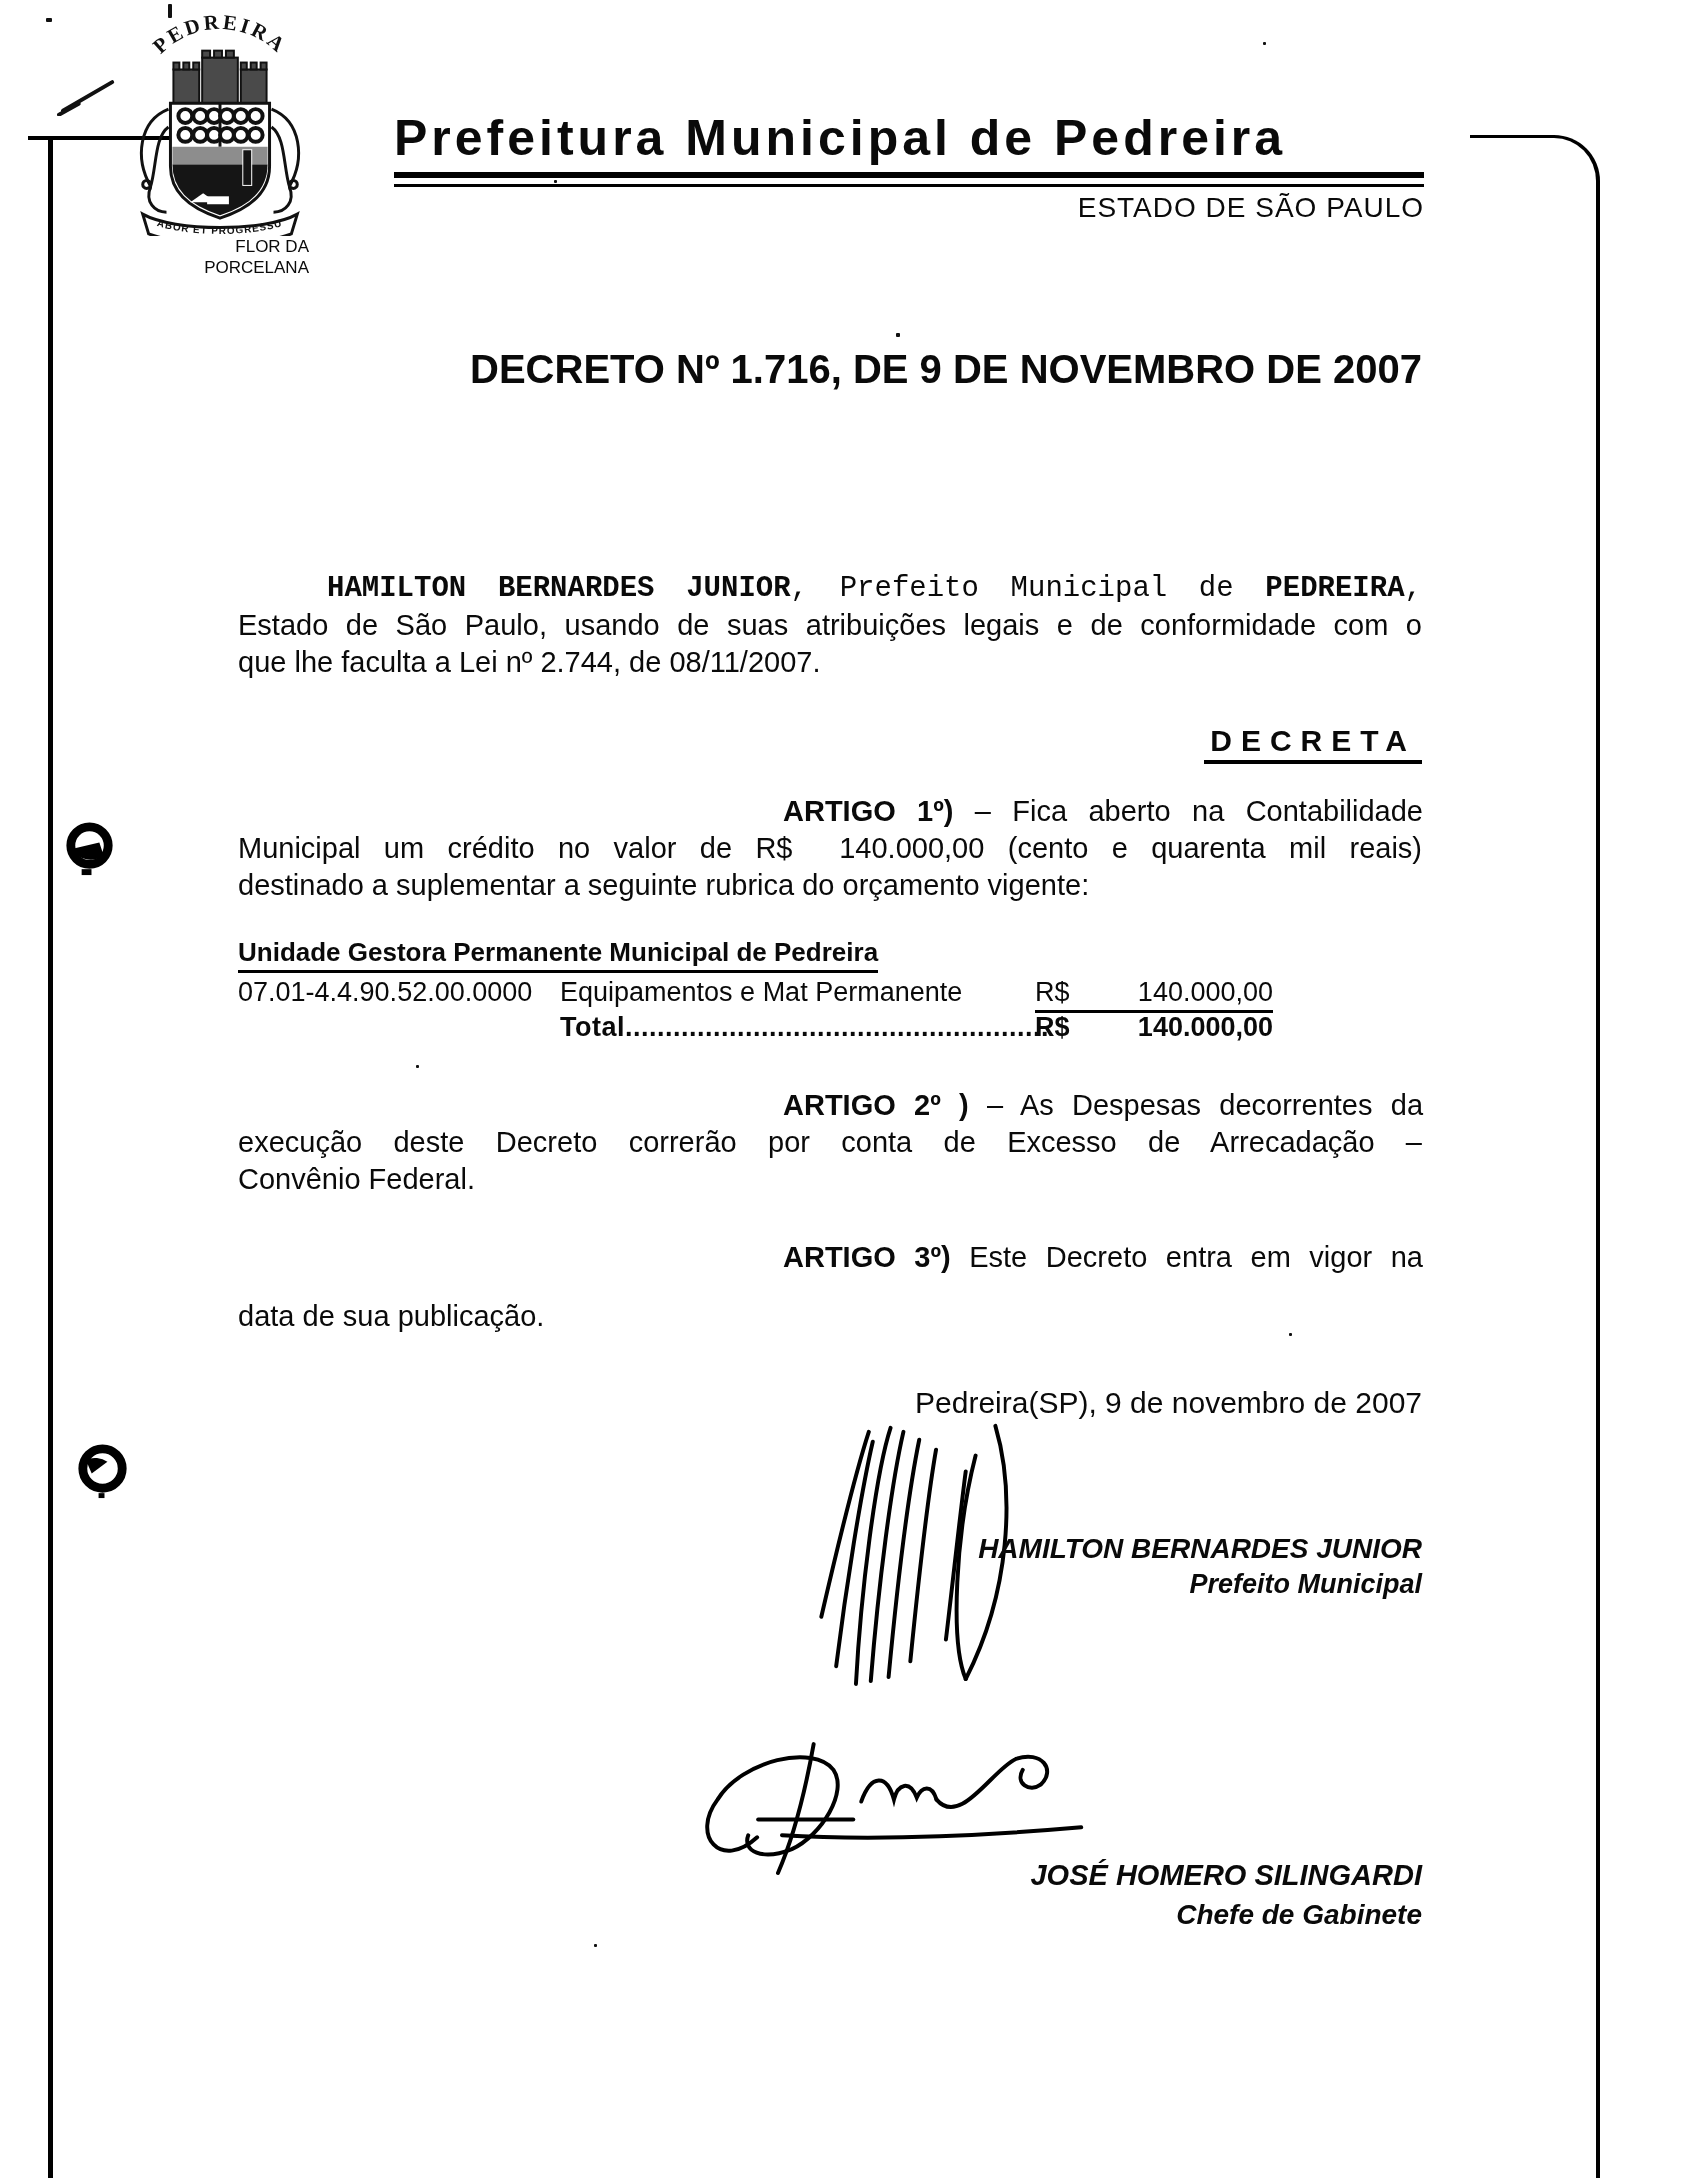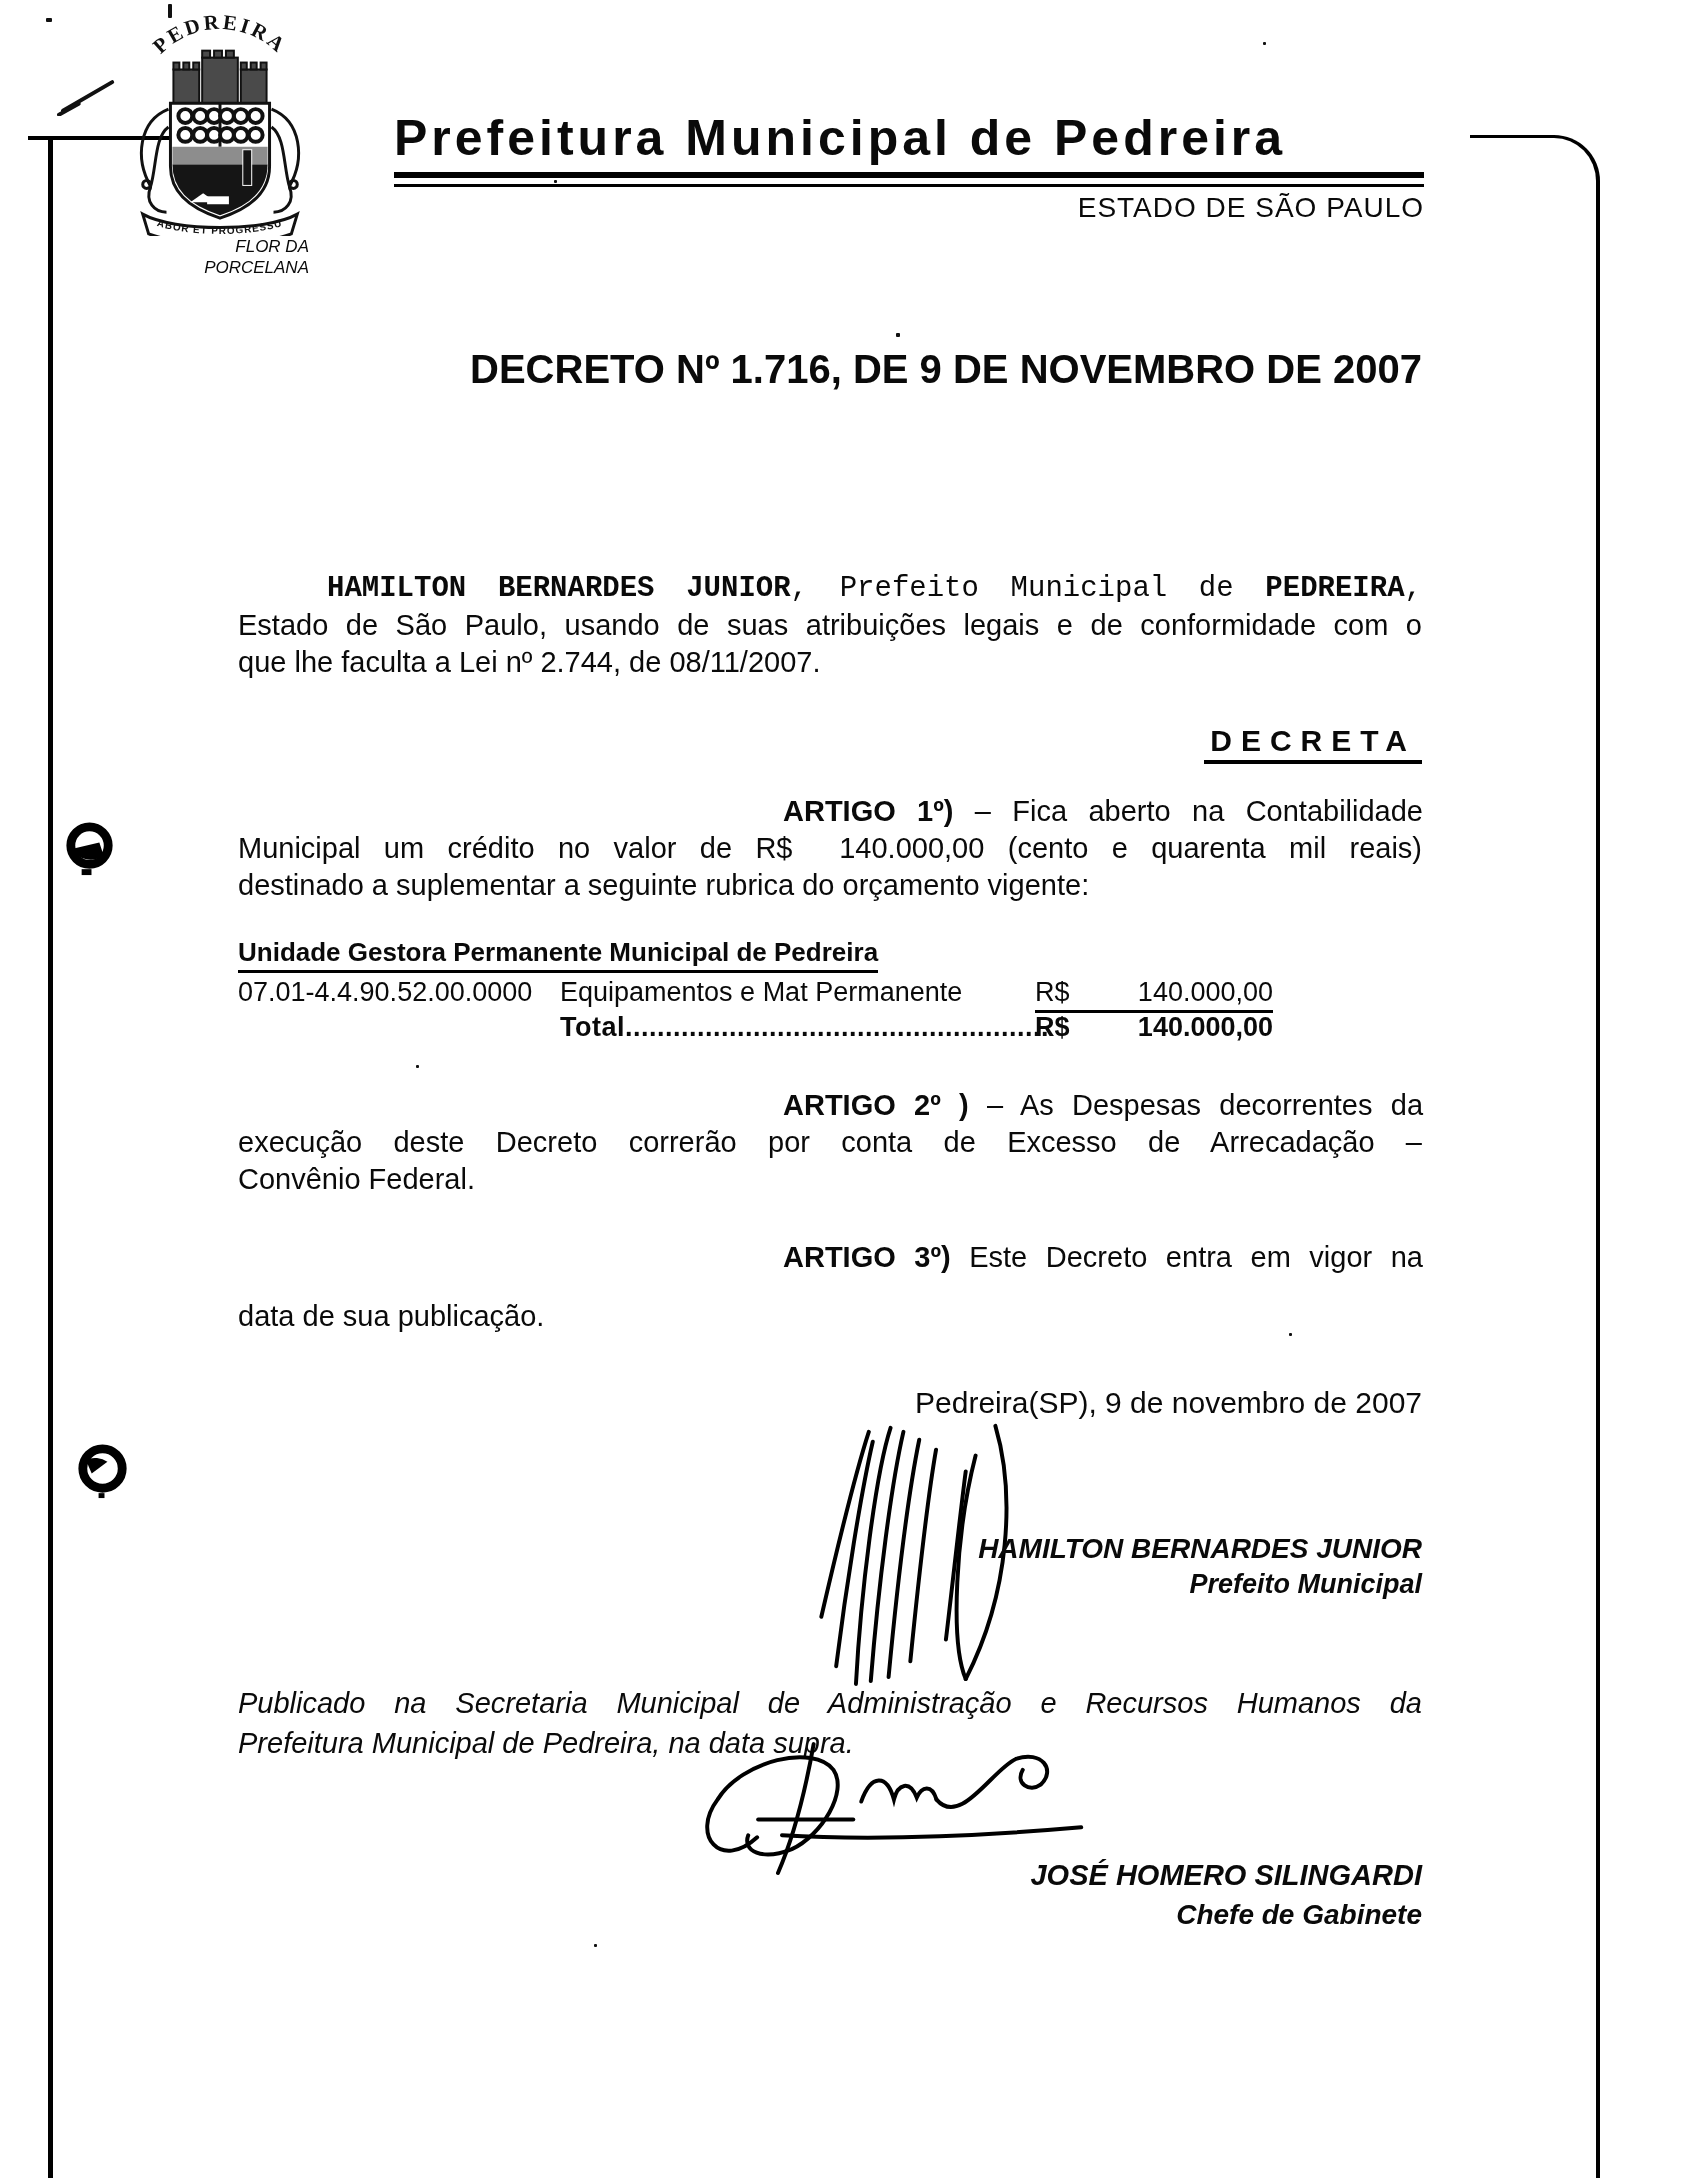--- a/index.html
+++ b/index.html
@@ -94,21 +94,21 @@
     <path d="M62,158 Q62,194 110,209 Q158,194 158,158 Z" fill="#151515"></path>
     <rect x="133" y="143" width="9" height="36" fill="#151515" stroke="#fff" stroke-width="1"></rect>
     <path d="M80,196 l13,-9 13,9 z" fill="#fff"></path>
     <rect x="97" y="190" width="22" height="8" fill="#fff"></rect>
 
     <path d="M32,208 C64,226 156,226 188,208 L182,228 C150,240 70,240 38,228 Z" fill="#fff" stroke="#111" stroke-width="3"></path>
     <text font-size="10" font-weight="bold" fill="#111" letter-spacing="1">
       <textPath href="#ribbonPath" startOffset="50%" text-anchor="middle">LABOR ET PROGRESSUS</textPath>
     </text>
   </svg>
-  <div class="abs center" style="left:111px;top:236px;width:198px;font-size:17px;line-height:21px;font-style:italic;">
+  <div class="abs center" style="left:111px;top:236px;width:198px;font-size:17px;line-height:21px;">
     <div>FLOR DA</div>
     <div>PORCELANA</div>
   </div>
 
   <div class="abs b" style="left:394px;top:109px;width:1035px;font-size:50px;letter-spacing:4px;white-space:nowrap;">Prefeitura Municipal de Pedreira</div>
   <div class="bar" style="left:394px;top:172px;width:1030px;height:6px;"></div>
   <div class="bar" style="left:394px;top:184px;width:1030px;height:3px;"></div>
   <div class="abs center" style="left:394px;top:192px;width:1030px;font-size:28px;letter-spacing:1px;">ESTADO DE SÃO PAULO</div>
 
   <div class="abs b center col" style="top:347px;font-size:40px;">DECRETO Nº 1.716, DE 9 DE NOVEMBRO DE 2007</div>
@@ -179,24 +179,20 @@
       <path d="M128,266 C138,160 149,75 159,26"></path>
       <path d="M150,250 C158,170 168,82 176,36"></path>
       <path d="M186,228 C193,170 200,104 206,58"></path>
       <path d="M236,12 C256,80 251,180 206,268"></path>
       <path d="M206,268 C190,230 196,120 216,42"></path>
     </g>
   </svg>
   <div class="abs center col b i" style="top:1533px;font-size:28px;">HAMILTON BERNARDES JUNIOR</div>
   <div class="abs center col b i" style="top:1569px;font-size:27px;">Prefeito Municipal</div>
 
-  <div class="abs col i" style="top:1683px;font-size:29px;line-height:40px;">
-    <div class="jl">Publicado na Secretaria Municipal de Administração e Recursos Humanos da</div>
-    <div>Prefeitura Municipal de Pedreira, na data supra.</div>
-  </div>
 
   <svg class="abs" style="left:663px;top:1740px;" width="446" height="139" viewBox="0 0 450 140">
     <g fill="none" stroke="#000" stroke-width="4" stroke-linecap="round">
       <path d="M95,98 C58,132 28,96 55,60 C80,20 152,4 172,30 C187,52 160,96 130,110 C100,122 80,112 86,96"></path>
       <path d="M152,4 C142,60 130,102 116,134"></path>
       <path d="M96,80 L192,80"></path>
       <path d="M200,62 C210,34 226,34 233,60 C237,44 249,40 256,58 C261,47 271,44 276,60"></path>
       <path d="M276,60 C300,88 332,30 356,19 C382,10 397,30 381,45 C370,53 355,44 363,30"></path>
       <path d="M120,96 C220,102 330,96 422,88"></path>
     </g>

